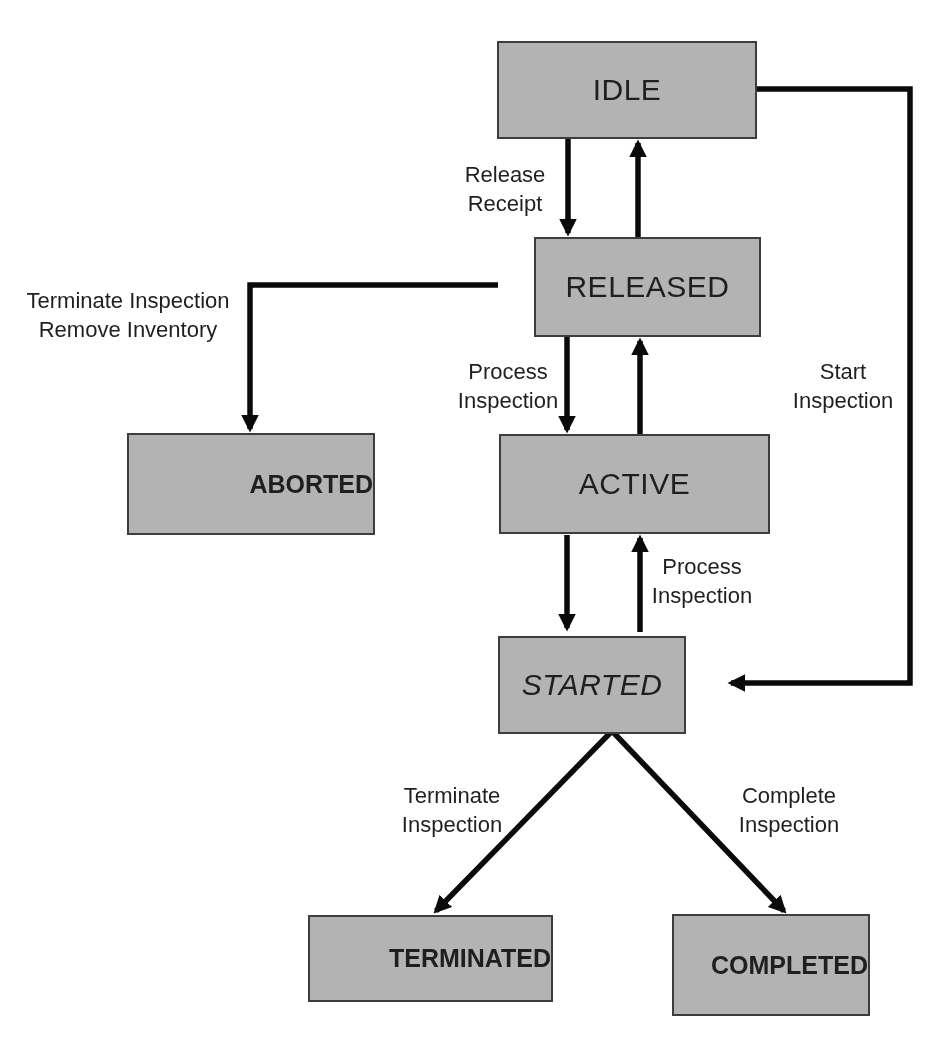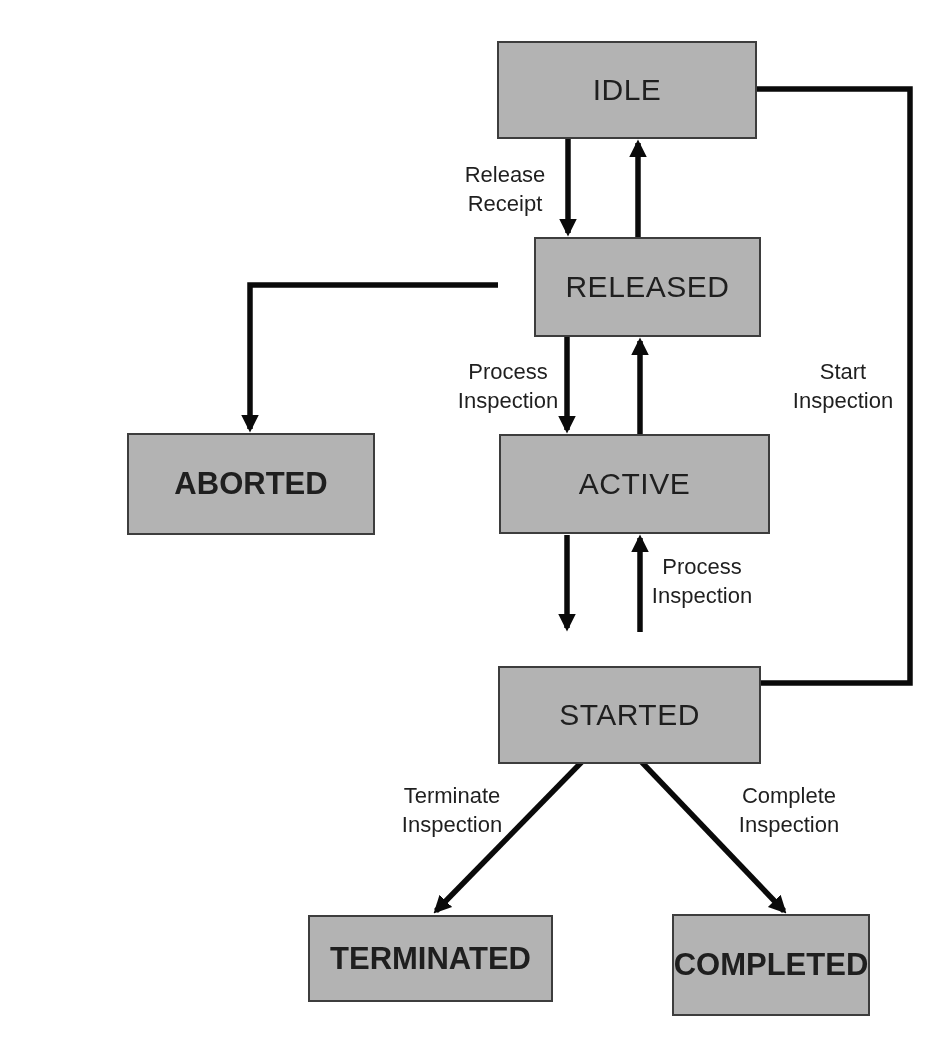--- a/index.html
+++ b/index.html
@@ -40,22 +40,23 @@
     display: flex;
     align-items: center;
     justify-content: center;
     color: var(--text-color);
     font-size: 30px;
     letter-spacing: 0.5px;
     white-space: nowrap;
   }
   .node.bold {
     font-weight: bold;
-    font-size: 31px;
+    font-size: 25px;
     letter-spacing: 0;
+    justify-content: flex-end;
   }
   .elabel {
     position: absolute;
     transform: translateX(-50%);
     text-align: center;
     color: var(--text-color);
     font-size: 22px;
     line-height: 29px;
     white-space: nowrap;
   }
@@ -89,21 +90,21 @@
   </div>
 
   <div class="node" style="left:498px; top:237px; width:227px; height:100px;margin-left:36px;">
     <span>RELEASED</span>
   </div>
 
   <div class="node" style="left:499px; top:434px; width:271px; height:100px;">
     <span>ACTIVE</span>
   </div>
 
-  <div class="node" style="left:498px; top:666px; width:263px; height:98px;">
+  <div class="node" style="left:498px; top:636px; width:188px; height:98px;font-style:italic;">
     <span>STARTED</span>
   </div>
 
   <div class="node bold" style="left:127px; top:433px; width:248px; height:102px;">
     <span>ABORTED</span>
   </div>
 
   <div class="node bold" style="left:308px; top:915px; width:245px; height:87px;">
     <span>TERMINATED</span>
   </div>
@@ -125,20 +126,24 @@
   <div class="elabel" style="left:702px; top:552px;">
     <span>Process</span>
     <span>Inspection</span>
   </div>
 
   <div class="elabel" style="left:843px; top:357px;">
     <span>Start</span>
     <span>Inspection</span>
   </div>
 
+  <div class="elabel" style="left:128px; top:286px;">
+    <span>Terminate Inspection</span>
+    <span>Remove Inventory</span>
+  </div>
 
   <div class="elabel" style="left:452px; top:781px;">
     <span>Terminate</span>
     <span>Inspection</span>
   </div>
 
   <div class="elabel" style="left:777px; top:781px;margin-left:12px;">
     <span>Complete</span>
     <span>Inspection</span>
   </div>

